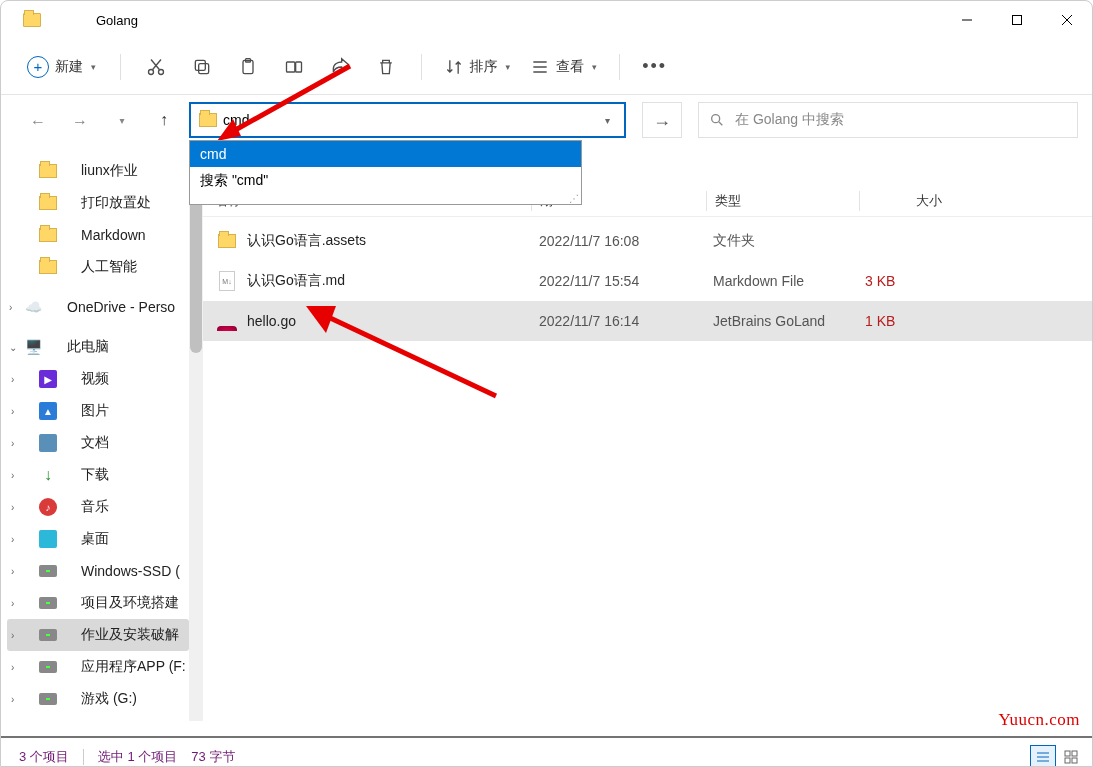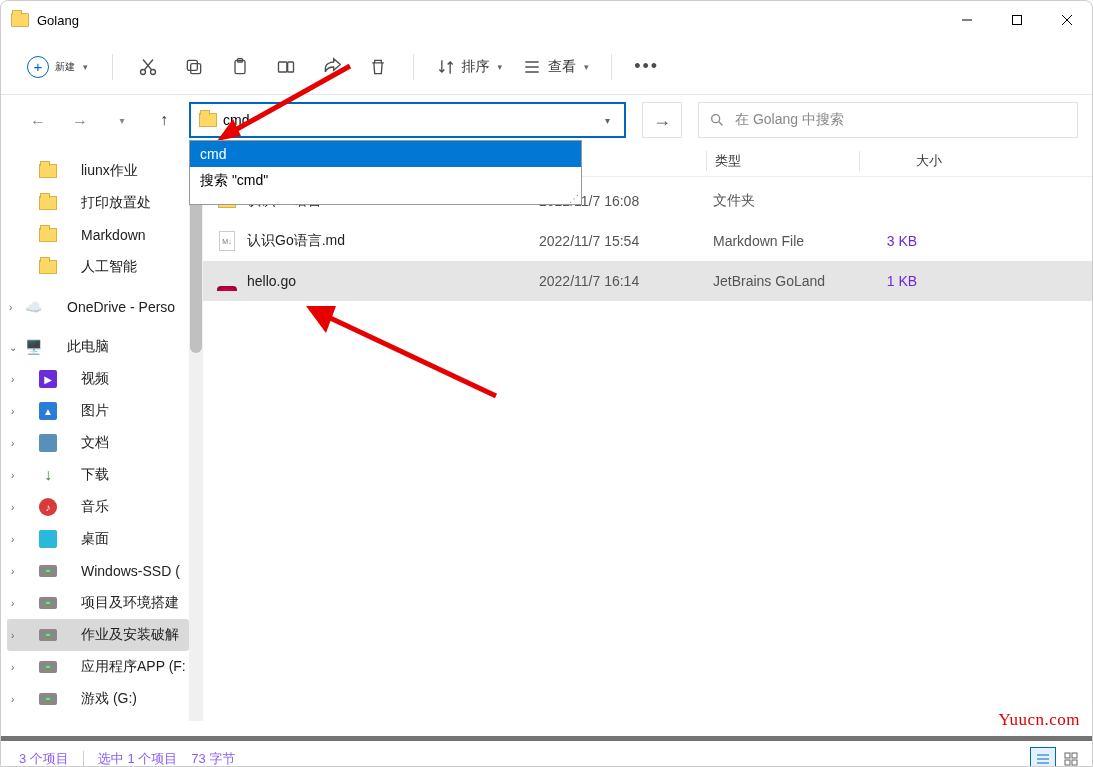--- a/index.html
+++ b/index.html
@@ -1,26 +1,26 @@
 <!DOCTYPE html>
 <html><head>
 <meta charset="utf-8">
 <style>
 * { box-sizing: border-box; margin: 0; padding: 0; font-family: "Segoe UI", "Microsoft YaHei", sans-serif; }
 body { background: #fff; width: 1093px; height: 767px; position: relative; overflow: hidden; border: 1px solid #ccc; border-radius: 8px 8px 0 0; }
-.titlebar { height: 38px; display: flex; align-items: center; padding-left: 10px; }
+.titlebar { height: 38px; display: flex; align-items: center; padding-left: 22px; gap: 47px; }
 .titlebar .icon { width: 18px; height: 14px; background: #ffd766; border: 1px solid #d7b24c; margin-right: 8px; border-radius: 1px; position: relative; }
 .titlebar .icon::before { content: ""; position: absolute; top: -4px; left: 0; width: 8px; height: 4px; background: #ffd766; border: 1px solid #d7b24c; border-bottom: none; border-radius: 1px 1px 0 0; }
 .titlebar .title { font-size: 13px; color: #000; }
 .winctrls { margin-left: auto; display: flex; }
 .winctrls .btn { width: 50px; height: 38px; display: flex; align-items: center; justify-content: center; font-size: 14px; cursor: default; }
 .toolbar { height: 56px; display: flex; align-items: center; padding: 0 16px; gap: 4px; border-bottom: 1px solid #e5e5e5; }
 .newbtn { display: flex; align-items: center; gap: 6px; padding: 6px 10px; border-radius: 4px; cursor: default; }
 .newbtn .plus { width: 22px; height: 22px; border: 1.5px solid #0067c0; border-radius: 50%; display: flex; align-items: center; justify-content: center; color: #0067c0; font-size: 15px; }
-.newbtn .lbl { font-size: 10px; color: #333; }
+.newbtn .lbl { font-size: 14px; color: #333; }
 .newbtn .chev { font-size: 9px; color: #666; margin-left: 2px; }
 .sep { width: 1px; height: 26px; background: #e0e0e0; margin: 0 10px; }
 .tbtn { width: 42px; height: 40px; display: flex; align-items: center; justify-content: center; color: #4d4d4d; cursor: default; border-radius: 4px; }
 .tbtn svg { width: 20px; height: 20px; }
 .tbtn.wlabel { width: auto; padding: 0 8px; gap: 6px; }
 .tbtn .lbl { font-size: 14px; color: #333; }
 .tbtn .chev { font-size: 9px; color: #666; margin-left: 2px; }
 .navrow { height: 50px; display: flex; align-items: center; padding: 0 10px 0 20px; gap: 8px; }
 .navbtn { width: 34px; height: 34px; display: flex; align-items: center; justify-content: center; color: #888; cursor: default; }
 .navbtn.active { color: #333; }
@@ -45,39 +45,39 @@
 .sbitem .exp { position: absolute; left: 4px; font-size: 10px; color: #666; }
 .sbitem.root .exp { left: 2px; }
 .sbitem .sbicon { width: 18px; height: 18px; margin-right: 8px; display: flex; align-items: center; justify-content: center; flex-shrink: 0; }
 .folder-y { width: 18px; height: 14px; background: #ffd766; border: 1px solid #d7b24c; position: relative; }
 .folder-y::before { content:""; position:absolute; top:-4px; left:0; width:8px; height:4px; background:#ffd766; border:1px solid #d7b24c; border-bottom:none;}
 .drive { width: 18px; height: 12px; background: #888; border-radius: 2px; display: flex; align-items: center; justify-content: center; }
 .drive::after { content: ""; width: 4px; height: 2px; background: #4cff4c; }
 .scrollbar { width: 14px; background: #f0f0f0; }
 .scrollthumb { width: 12px; height: 200px; background: #c0c0c0; border-radius: 6px; margin: 8px auto 0; }
 .filelist { flex: 1; position: relative; }
-.cols { display: flex; height: 32px; align-items: center; border-bottom: 1px solid #eee; padding-right: 10px; }
+.cols { display: flex; height: 32px; align-items: center; border-bottom: 1px solid #eee; padding-right: 10px; margin-top: 40px; }
 .col { font-size: 13px; color: #333; padding: 0 8px; cursor: default; }
 .col.name { width: 328px; padding-left: 12px; }
 .col.date { width: 174px; display: flex; align-items: center; gap: 6px; }
 .col.date .sort { font-size: 8px; color: #666; }
 .col.type { width: 152px; }
 .col.size { width: 90px; text-align: right; }
 .colsep { width: 1px; height: 20px; background: #e3e3e3; }
 .row { display: flex; height: 40px; align-items: center; padding-right: 10px; }
 .row.sel { background: #e5e5e5; }
 .cell { font-size: 14px; color: #222; padding: 0 8px; white-space: nowrap; overflow: hidden; }
 .cell.name { width: 328px; display: flex; align-items: center; padding-left: 14px; gap: 10px; }
 .cell.date { width: 174px; color: #555; }
 .cell.type { width: 152px; color: #555; }
-.cell.size { width: 90px; text-align: center; color: #6d28d9; }
+.cell.size { width: 90px; text-align: left; color: #b91c1c; }
 .ficon2 { width: 20px; height: 20px; flex-shrink: 0; display: flex; align-items: center; justify-content: center; }
 .mdicon { background: #fff; border: 1px solid #ccc; width: 16px; height: 20px; font-size: 7px; color:#777; display:flex; align-items:center; justify-content:center; }
 .goicon { background: radial-gradient(circle, #f05, #803); width: 20px; height: 20px; border-radius: 4px; font-size: 8px; color:#7cf; display:flex; align-items:center; justify-content:center; font-weight:bold;margin-top:29px; }
-.statusbar { position: absolute; bottom: 0; left: 0; right: 0; height: 30px; display: flex; align-items: center; padding: 10px 8px 0 18px; font-size: 13px; color: #8b5cf6; background: #fff; border-top: 5px solid #737373; }
+.statusbar { position: absolute; bottom: 0; left: 0; right: 0; height: 30px; display: flex; align-items: center; padding: 10px 8px 0 18px; font-size: 13px; color: #701a75; background: #fff; border-top: 2px solid #737373; }
 .statusbar .stat { margin-right: 14px; }
 .statusbar .sep2 { width: 1px; height: 16px; background: #ccc; margin-right: 14px; }
 .viewbtns { margin-left: auto; display: flex; gap: 2px; }
 .viewbtn { width: 26px; height: 24px; border: 1px solid transparent; display: flex; align-items: center; justify-content: center; }
 .viewbtn.active { border-color: #0067c0; background: #e5f1fb; }
 .arrow { position: absolute; pointer-events: none; z-index: 5; }
 .arrow.a1 { left: 214px; top: 60px; width: 140px; height: 80px;}
 .arrow.a2 { left: 300px; top: 300px; width: 200px; height: 100px;}
 .arrowline { stroke: #e60000; stroke-width: 5; fill: none; }
 .arrowhead { fill: #e60000; }

